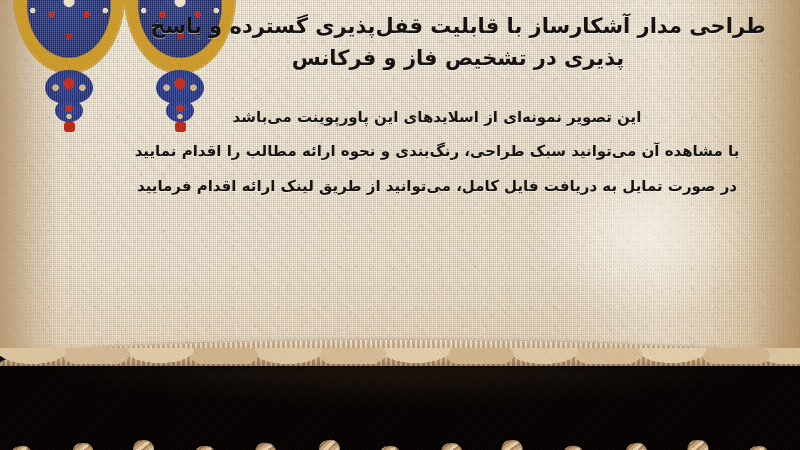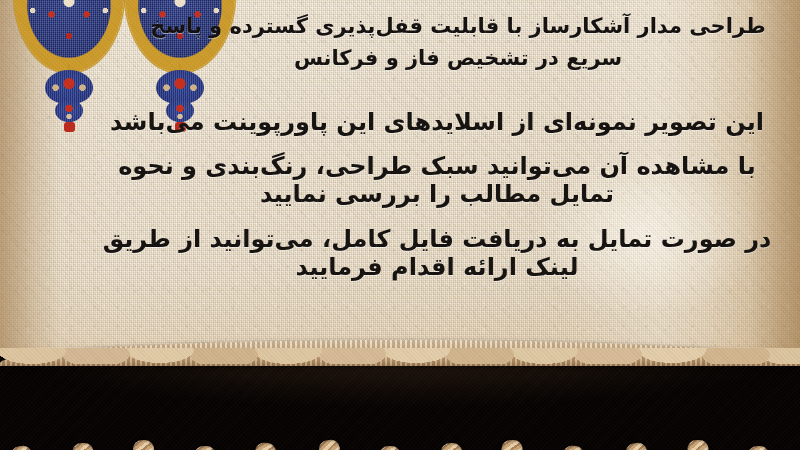--- a/index.html
+++ b/index.html
@@ -110,21 +110,21 @@
   }
 
   .body-block {
     position:absolute;
     right:18px; top:108px;
     width:690px;
     direction:rtl;
     color:#151210;
     font-family:"DejaVu Sans", sans-serif;
     font-weight:700;
-    font-size:24px;
+    font-size:15px;
     letter-spacing:-.2px;
     text-shadow:0 1px 0 rgba(255,255,255,.42);
   }
   .body-line { text-align:center; }
   .body-line.l1 { margin-bottom:16px; }
   .body-line.l2 { margin-bottom:17px; }
 
   
   .ornament {
     position:absolute;
@@ -288,26 +288,26 @@
   <div class="ornament orn-b">
     <div class="orn-head"></div>
     <div class="orn-stem"></div>
     <div class="orn-pend-1"></div>
     <div class="orn-pend-2"></div>
     <div class="orn-pend-3"></div>
   </div>
 
   <div class="title">
     <div>طراحی مدار آشکارساز با قابلیت قفل‌پذیری گسترده و پاسخ</div>
-    <div>سریع در تشخیص فاز و فرکانس</div>
+    <div>پذیری در تشخیص فاز و فرکانس</div>
   </div>
 
   <div class="body-block">
     <div class="body-line l1">این تصویر نمونه‌ای از اسلایدهای این پاورپوینت می‌باشد</div>
-    <div class="body-line l2">با مشاهده آن می‌توانید سبک طراحی، رنگ‌بندی و نحوه تمایل مطالب را بررسی نمایید</div>
+    <div class="body-line l2">با مشاهده آن می‌توانید سبک طراحی، رنگ‌بندی و نحوه ارائه مطالب را اقدام نمایید</div>
     <div class="body-line l3">در صورت تمایل به دریافت فایل کامل، می‌توانید از طریق لینک ارائه اقدام فرمایید</div>
   </div>
 
   <div class="darkband"></div>
   <div class="selvedge"></div>
   <div class="selvedge-wave"></div>
 
   <div class="fringe" id="fringe">
       <div class="tassel" style="left: 4px; bottom: 4px; transform: rotate(-6deg);">
         <div class="knot"></div>

